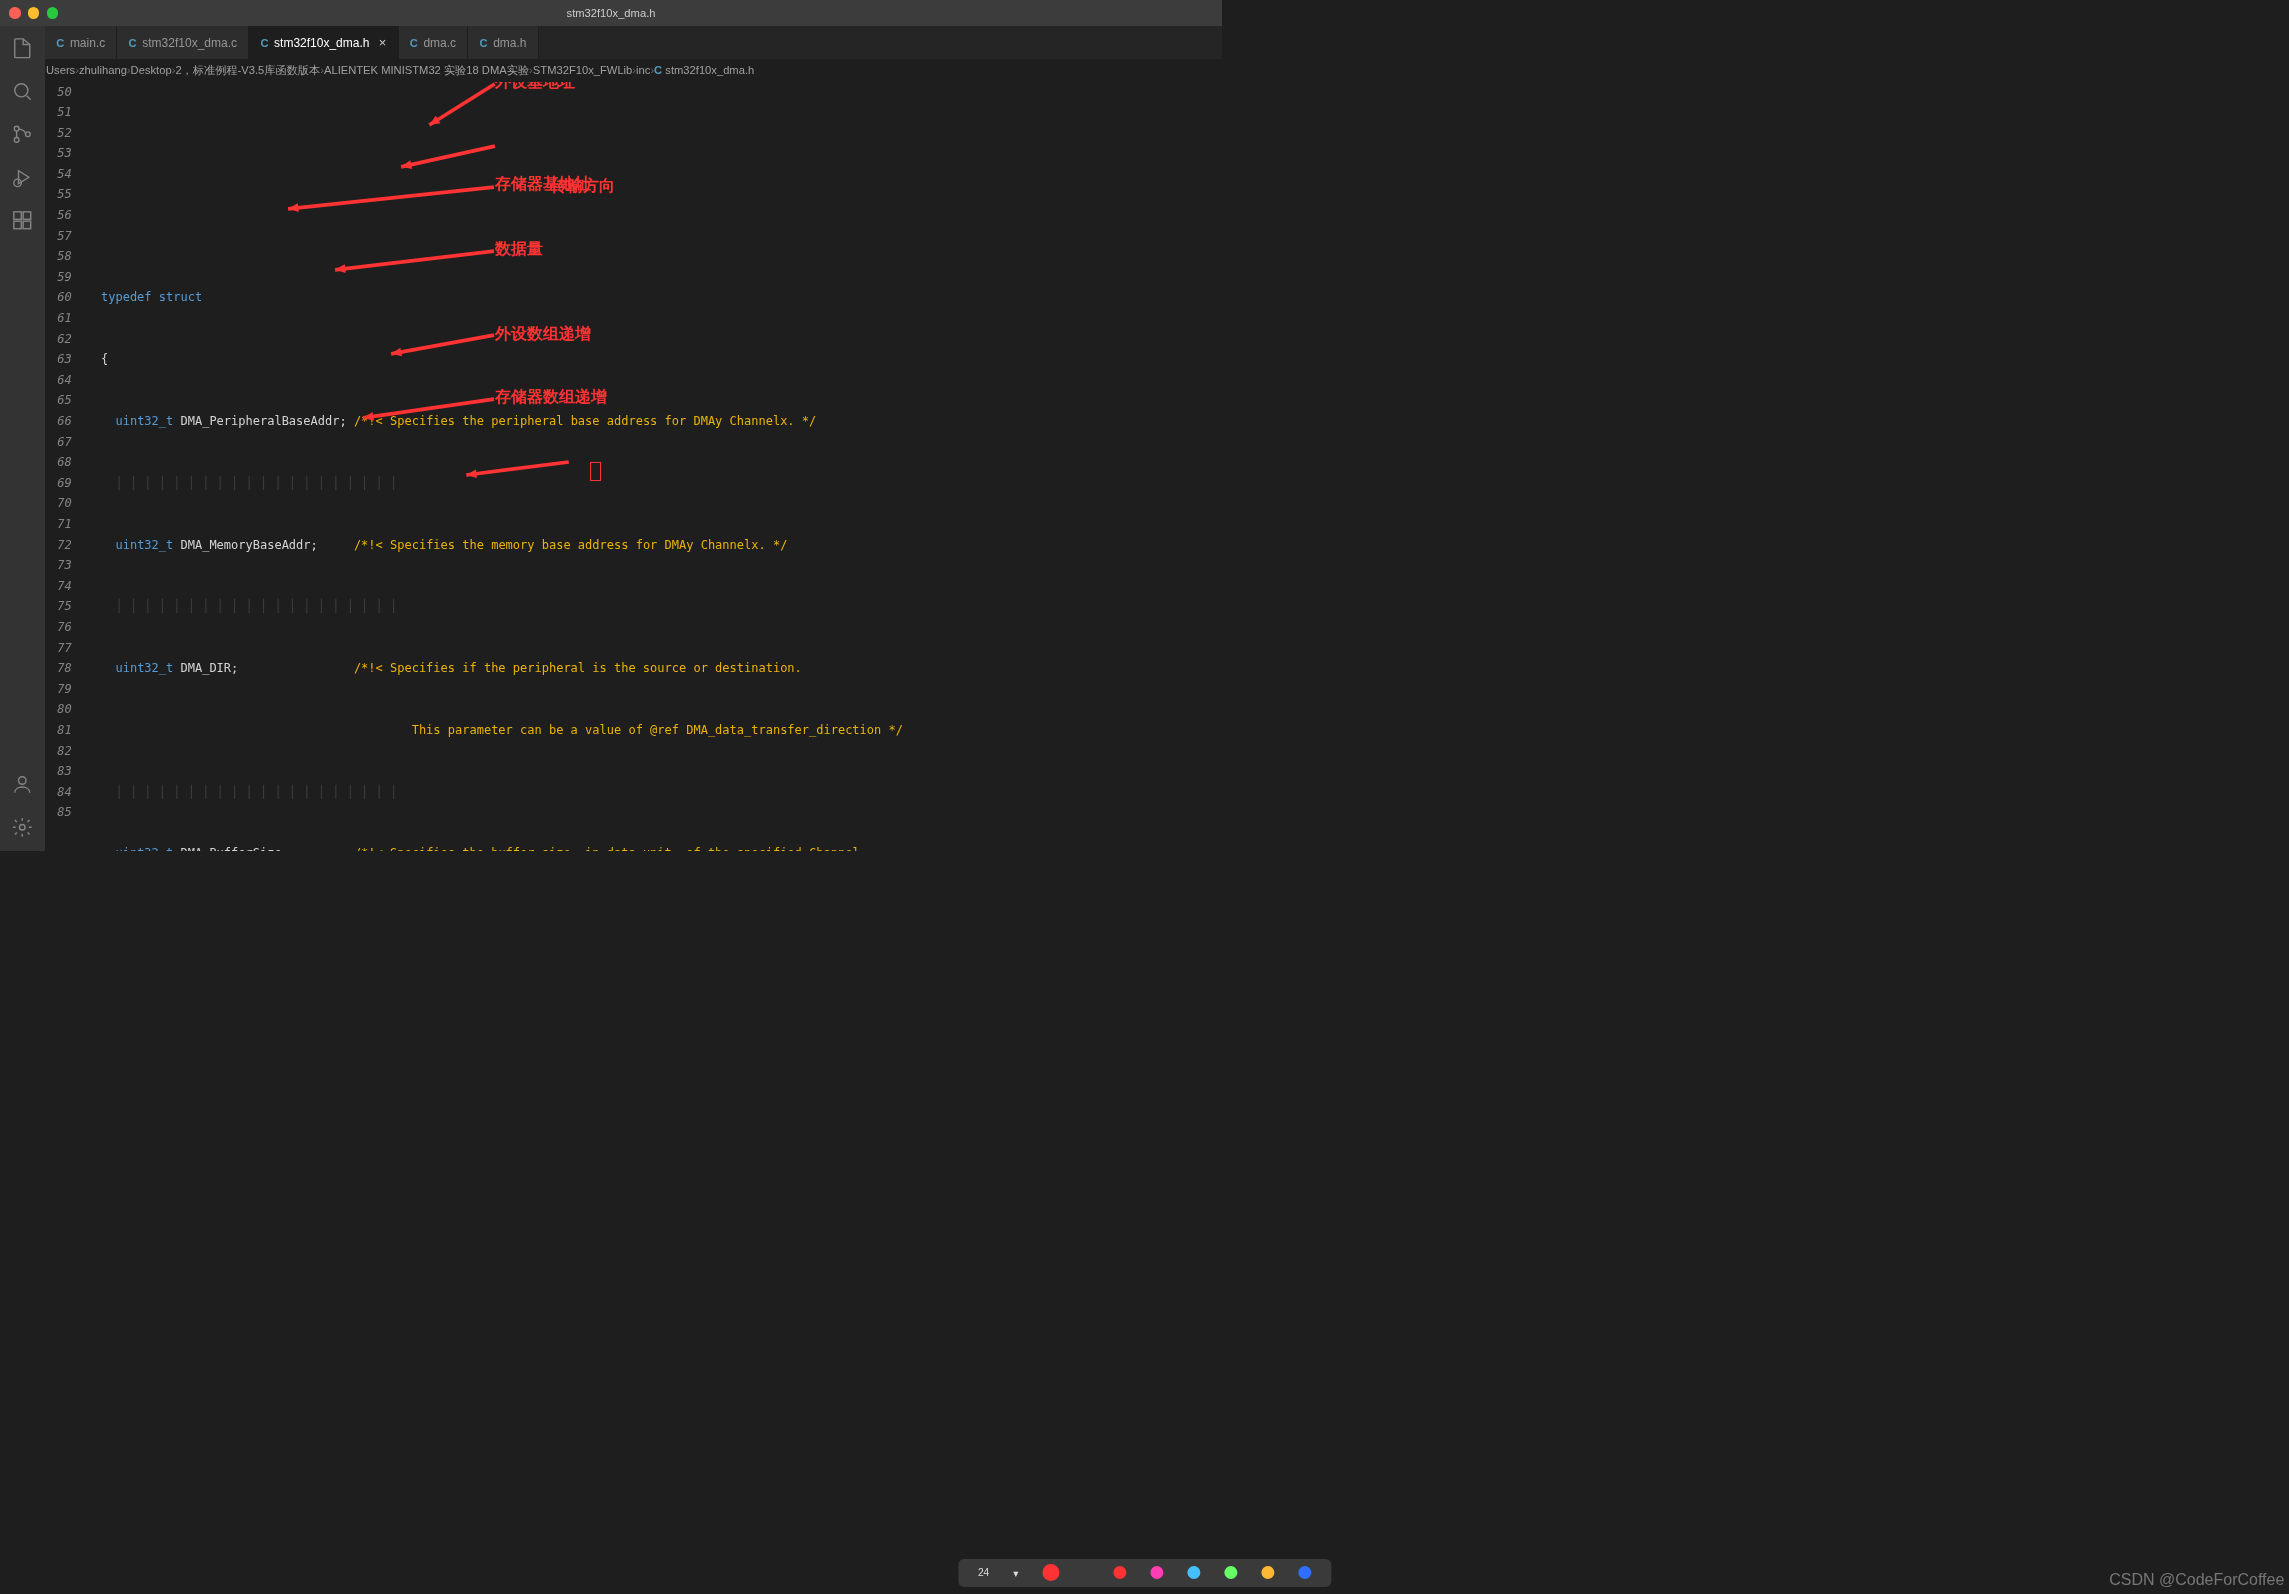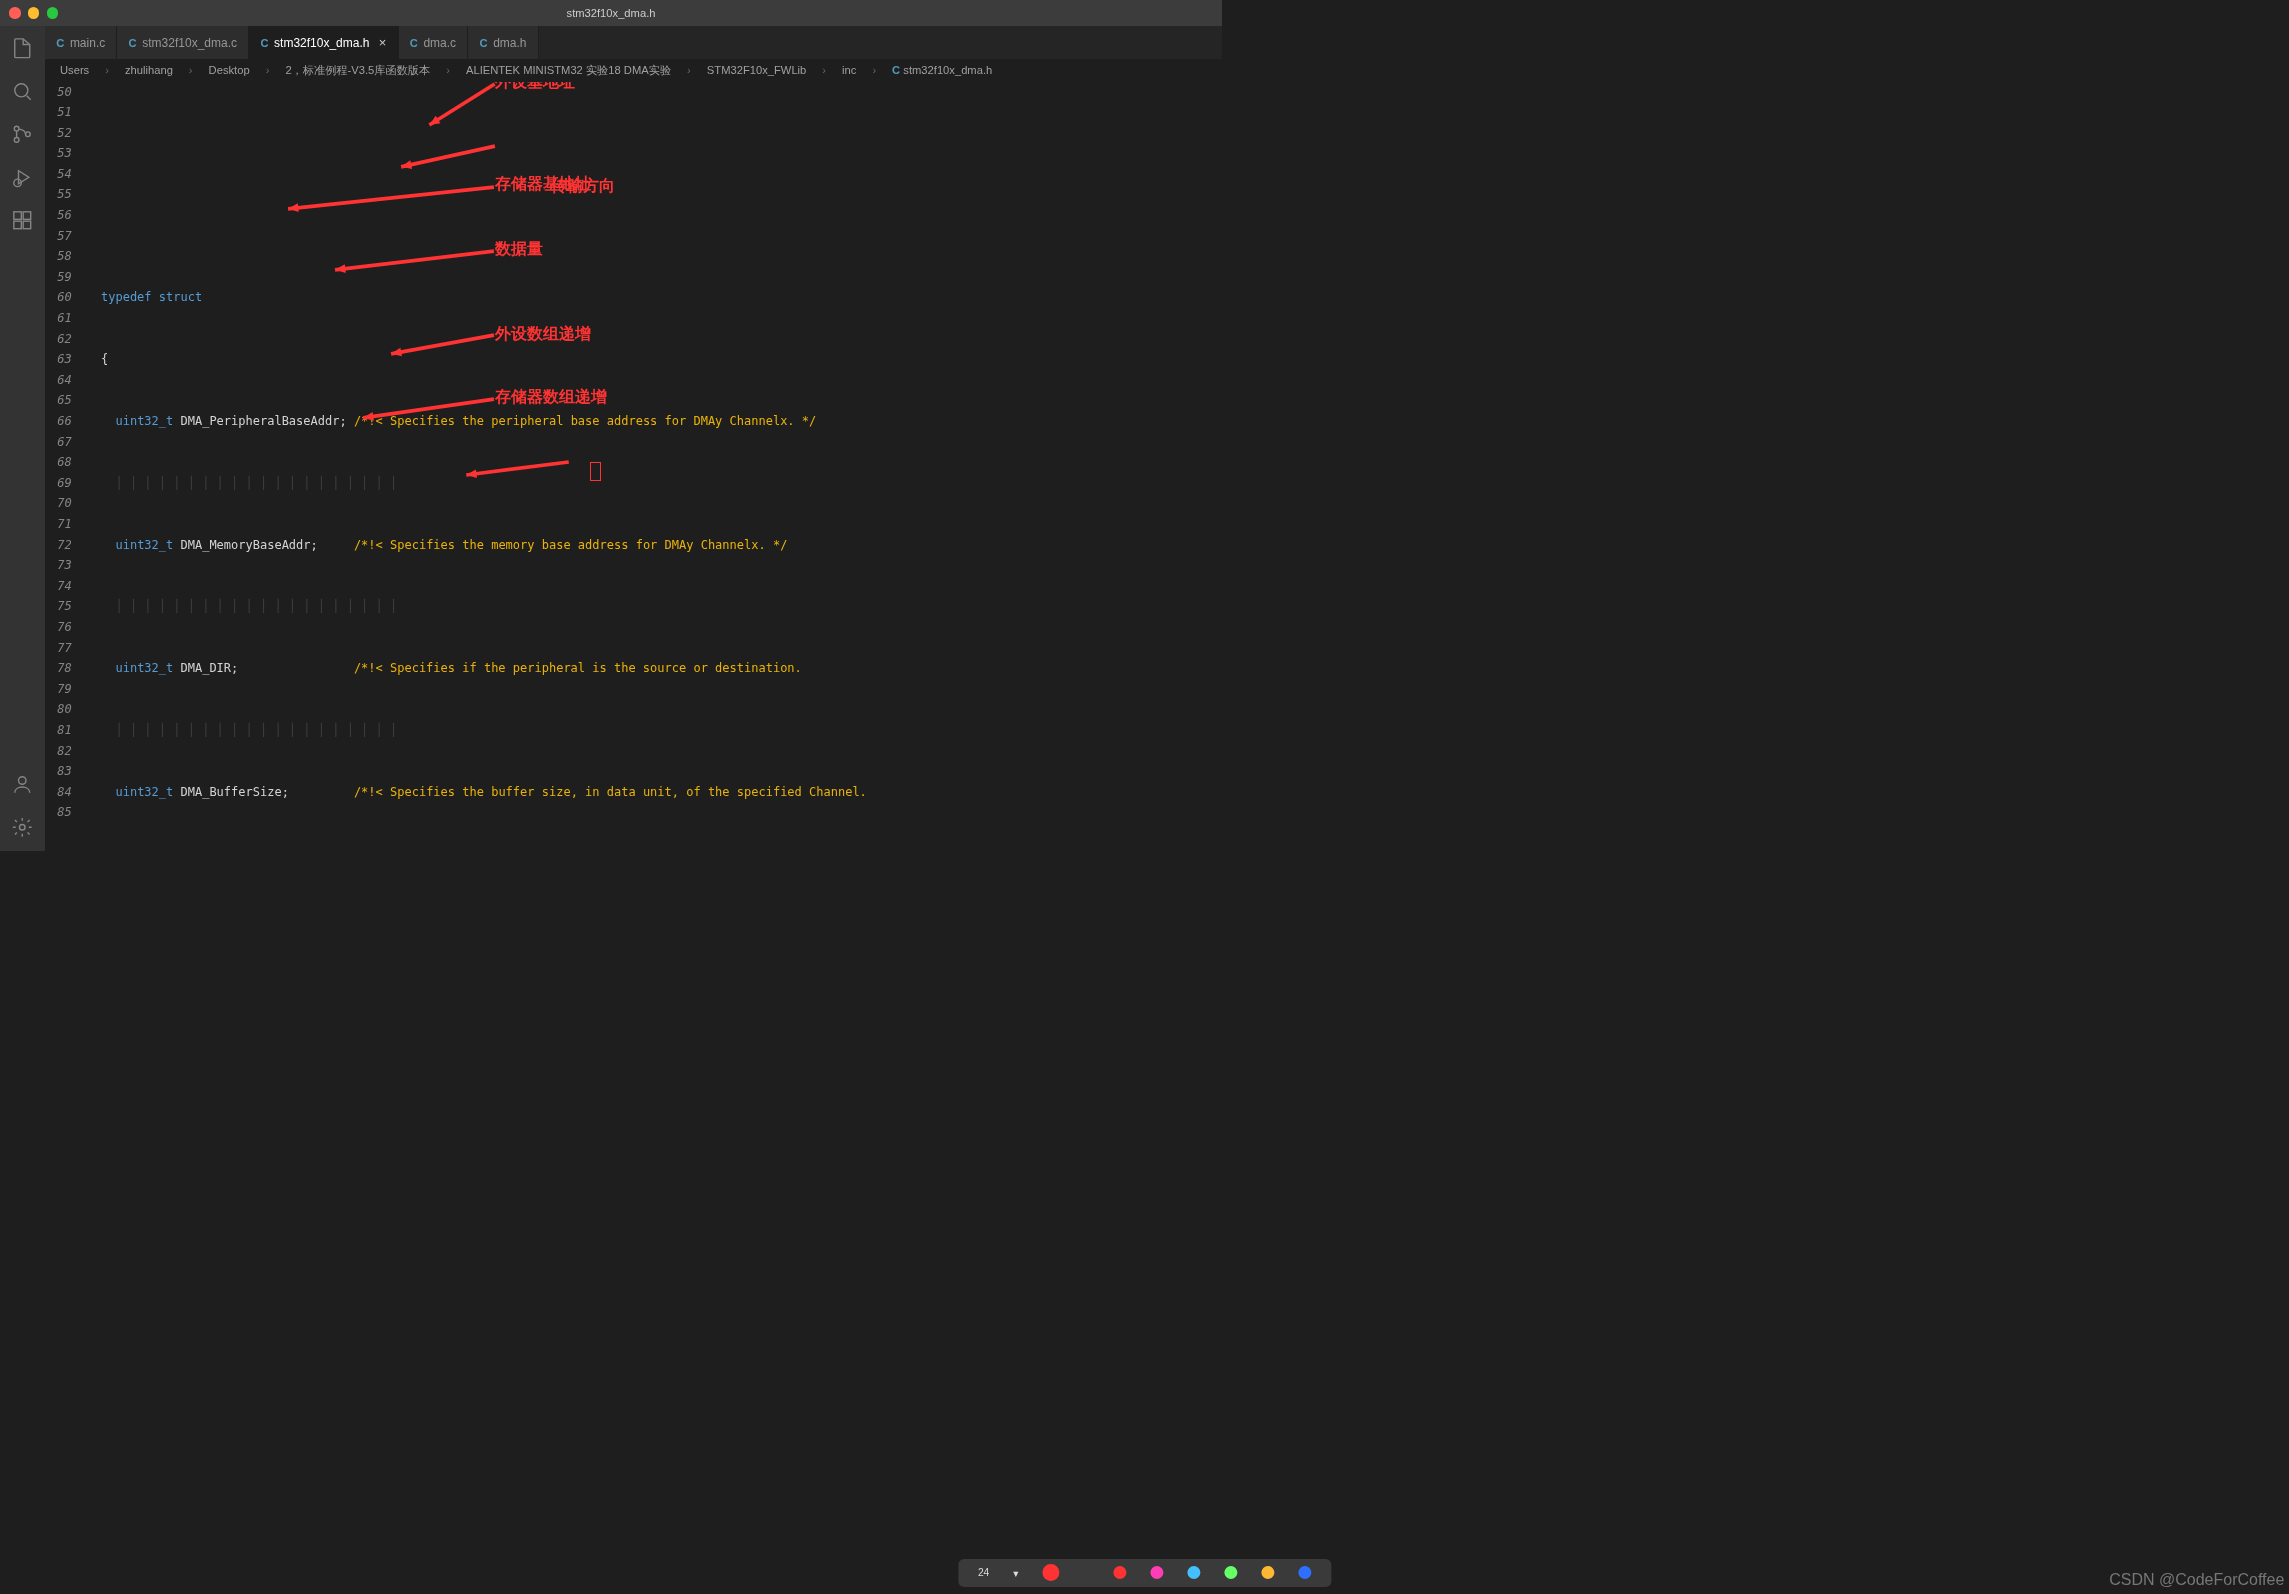--- a/index.html
+++ b/index.html
@@ -82,25 +82,25 @@
     color: #519aba;
     font-weight: bold;
     font-size: 11.2px;
   }
   .tab .close-x { color: #cccccc; font-size: 13px; margin-left: 3.7px; }
   .breadcrumb {
     height: 22.5px;
     background: #1e1e1e;
     display: flex;
     align-items: center;
-    padding-left: 15px;
+    padding-left: 1px;
     font-size: 11.2px;
     font-family: -apple-system, BlinkMacSystemFont, sans-serif;
     color: #a0a0a0;
-    gap: 16px;
+    gap: 0;
     white-space: nowrap;
     overflow: hidden;
   }
   .breadcrumb .sep { color: #666; }
   .breadcrumb .lang-badge { color: #519aba; font-weight: bold; }
   .editor {
     flex: 1;
     display: flex;
     overflow: hidden;
     background: #1e1e1e;
@@ -355,20 +355,21 @@
         <div class="cursor-box" style="top:380px; left:489px;"></div>
 
         
         <div class="code-line"><span class="kw">typedef</span> <span class="kw">struct</span></div>
         <div class="code-line"><span class="punc">{</span></div>
         <div class="code-line">  <span class="type">uint32_t</span> <span class="ident">DMA_PeripheralBaseAddr;</span> <span class="comment">/*!&lt; Specifies the peripheral base address for DMAy Channelx. */</span></div>
         <div class="code-line"><span class="indent-guide">  │ │ │ │ │ │ │ │ │ │ │ │ │ │ │ │ │ │ │ │</span></div>
         <div class="code-line">  <span class="type">uint32_t</span> <span class="ident">DMA_MemoryBaseAddr;</span>     <span class="comment">/*!&lt; Specifies the memory base address for DMAy Channelx. */</span></div>
         <div class="code-line"><span class="indent-guide">  │ │ │ │ │ │ │ │ │ │ │ │ │ │ │ │ │ │ │ │</span></div>
         <div class="code-line">  <span class="type">uint32_t</span> <span class="ident">DMA_DIR;</span>                <span class="comment">/*!&lt; Specifies if the peripheral is the source or destination.</span></div>
+        <div class="code-line">                                           <span class="comment">This parameter can be a value of @ref DMA_data_transfer_direction */</span></div>
         <div class="code-line"><span class="indent-guide">  │ │ │ │ │ │ │ │ │ │ │ │ │ │ │ │ │ │ │ │</span></div>
         <div class="code-line">  <span class="type">uint32_t</span> <span class="ident">DMA_BufferSize;</span>         <span class="comment">/*!&lt; Specifies the buffer size, in data unit, of the specified Channel.</span></div>
         
         
         
         
         
         
         
         

